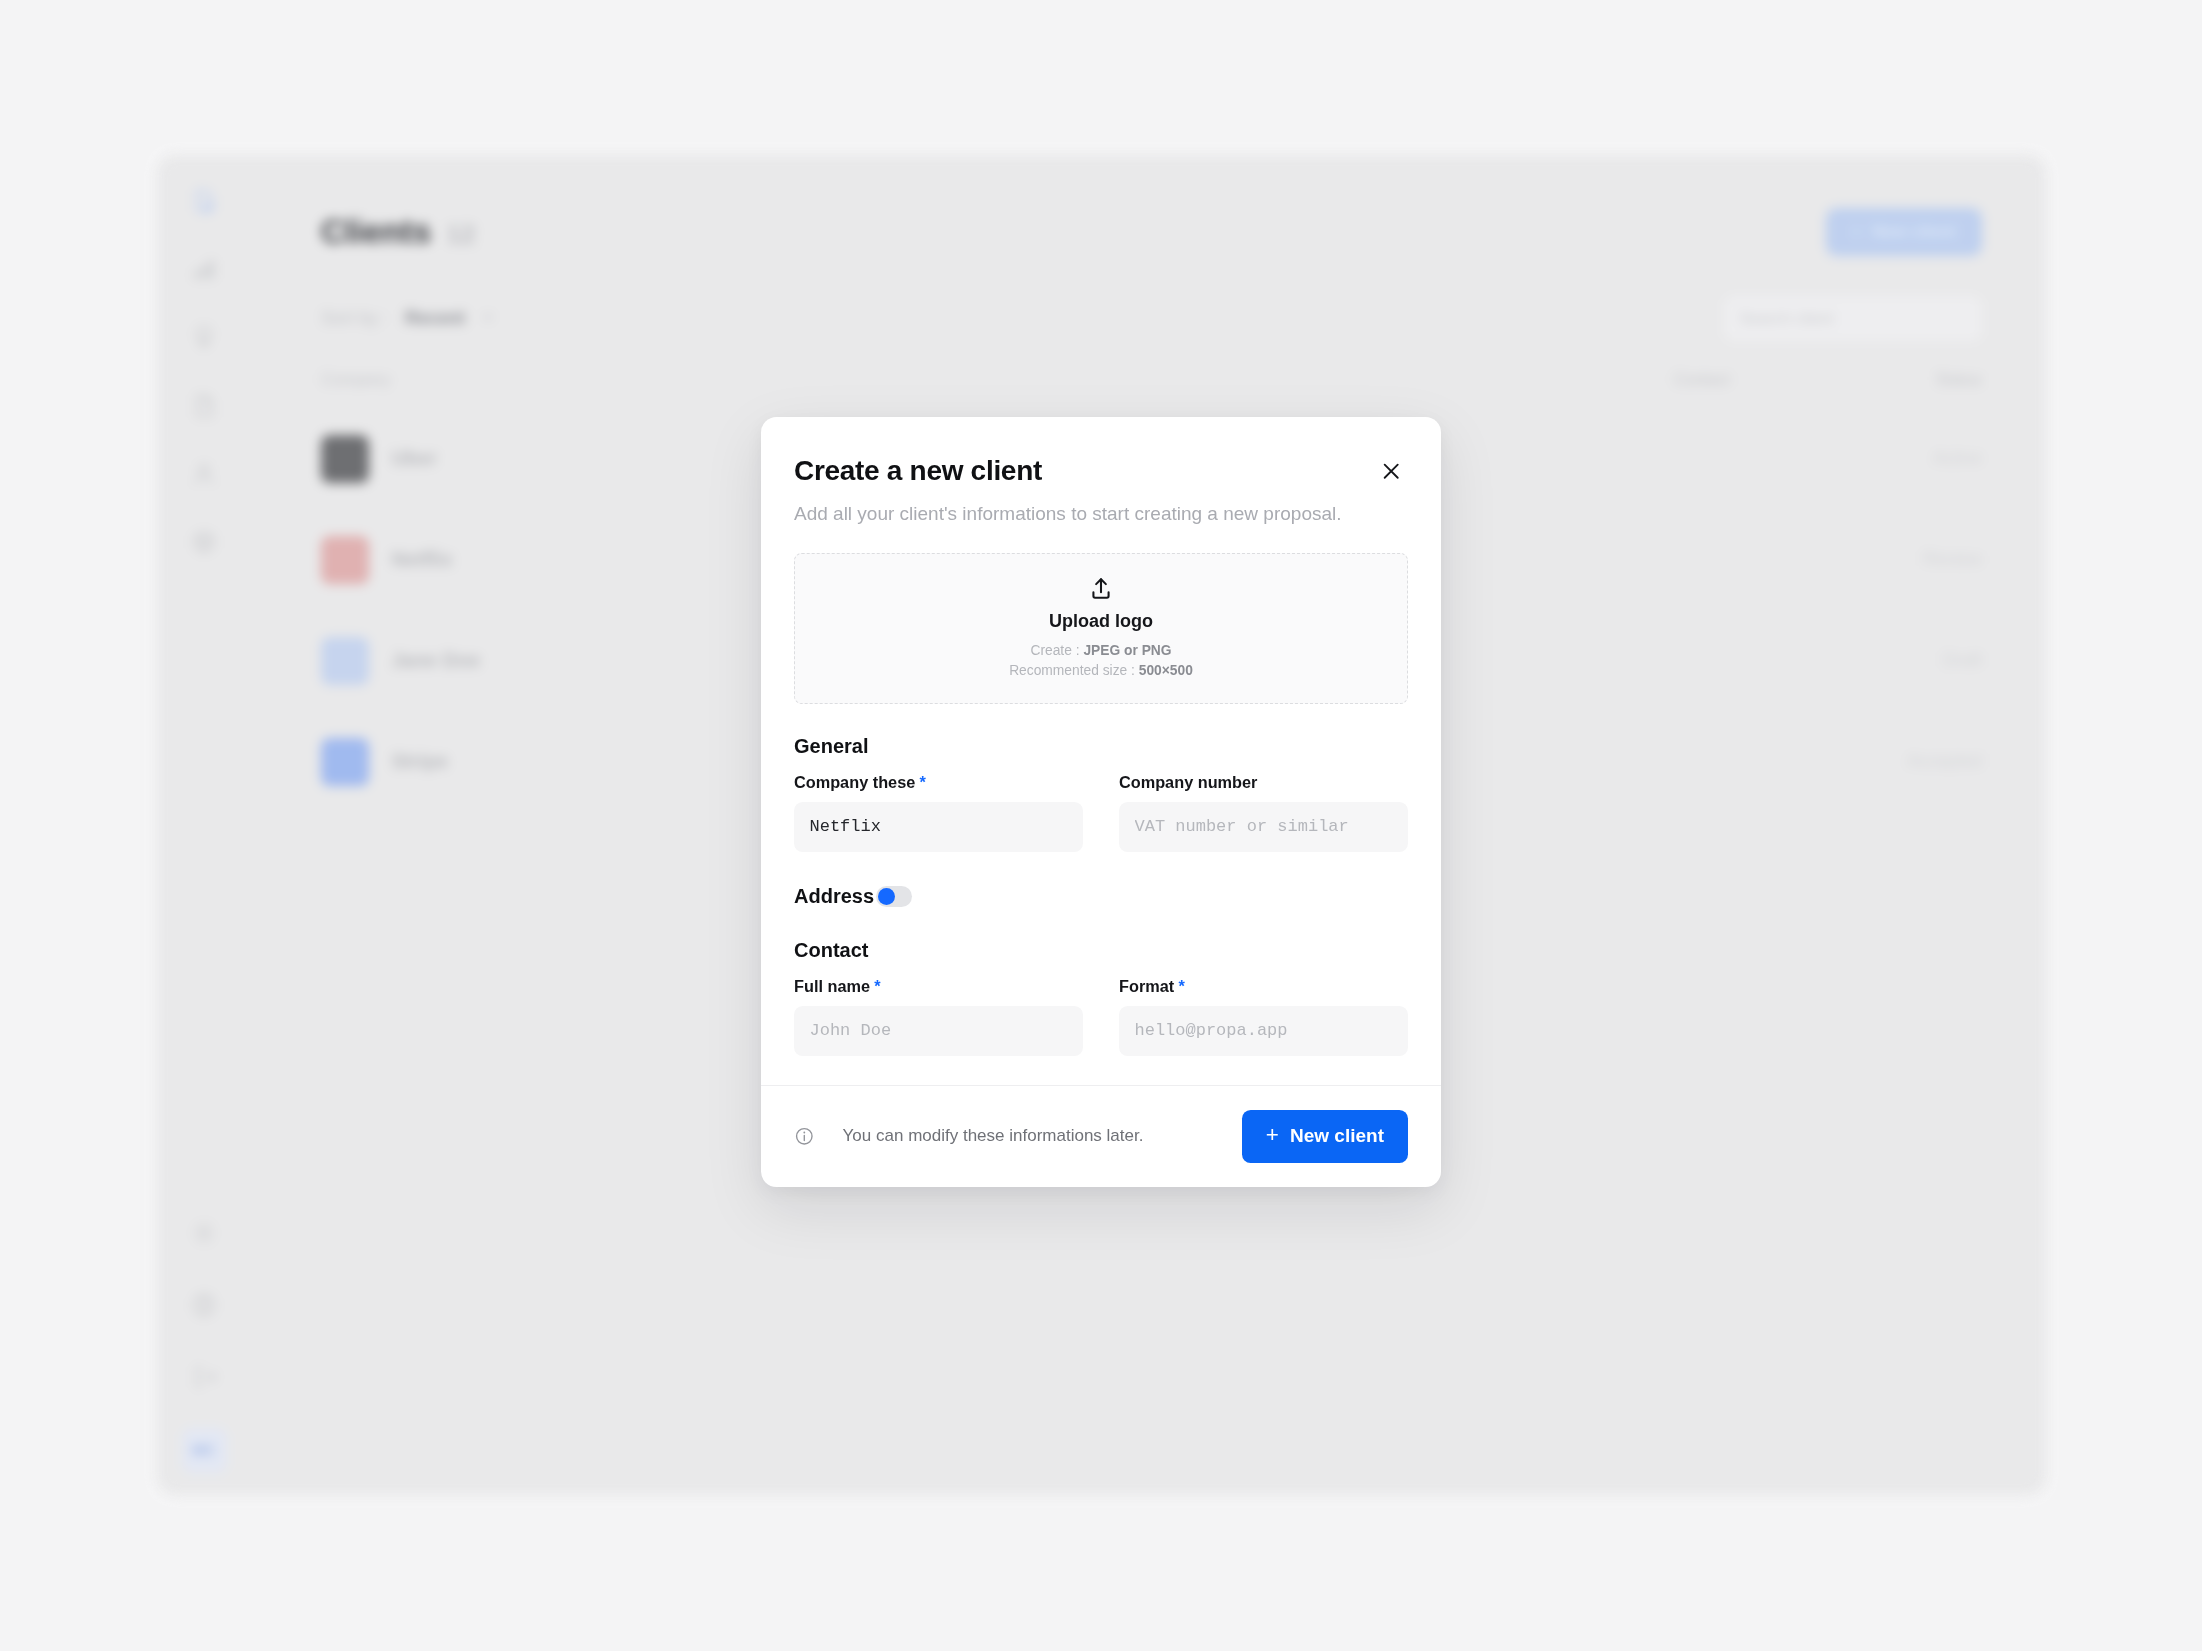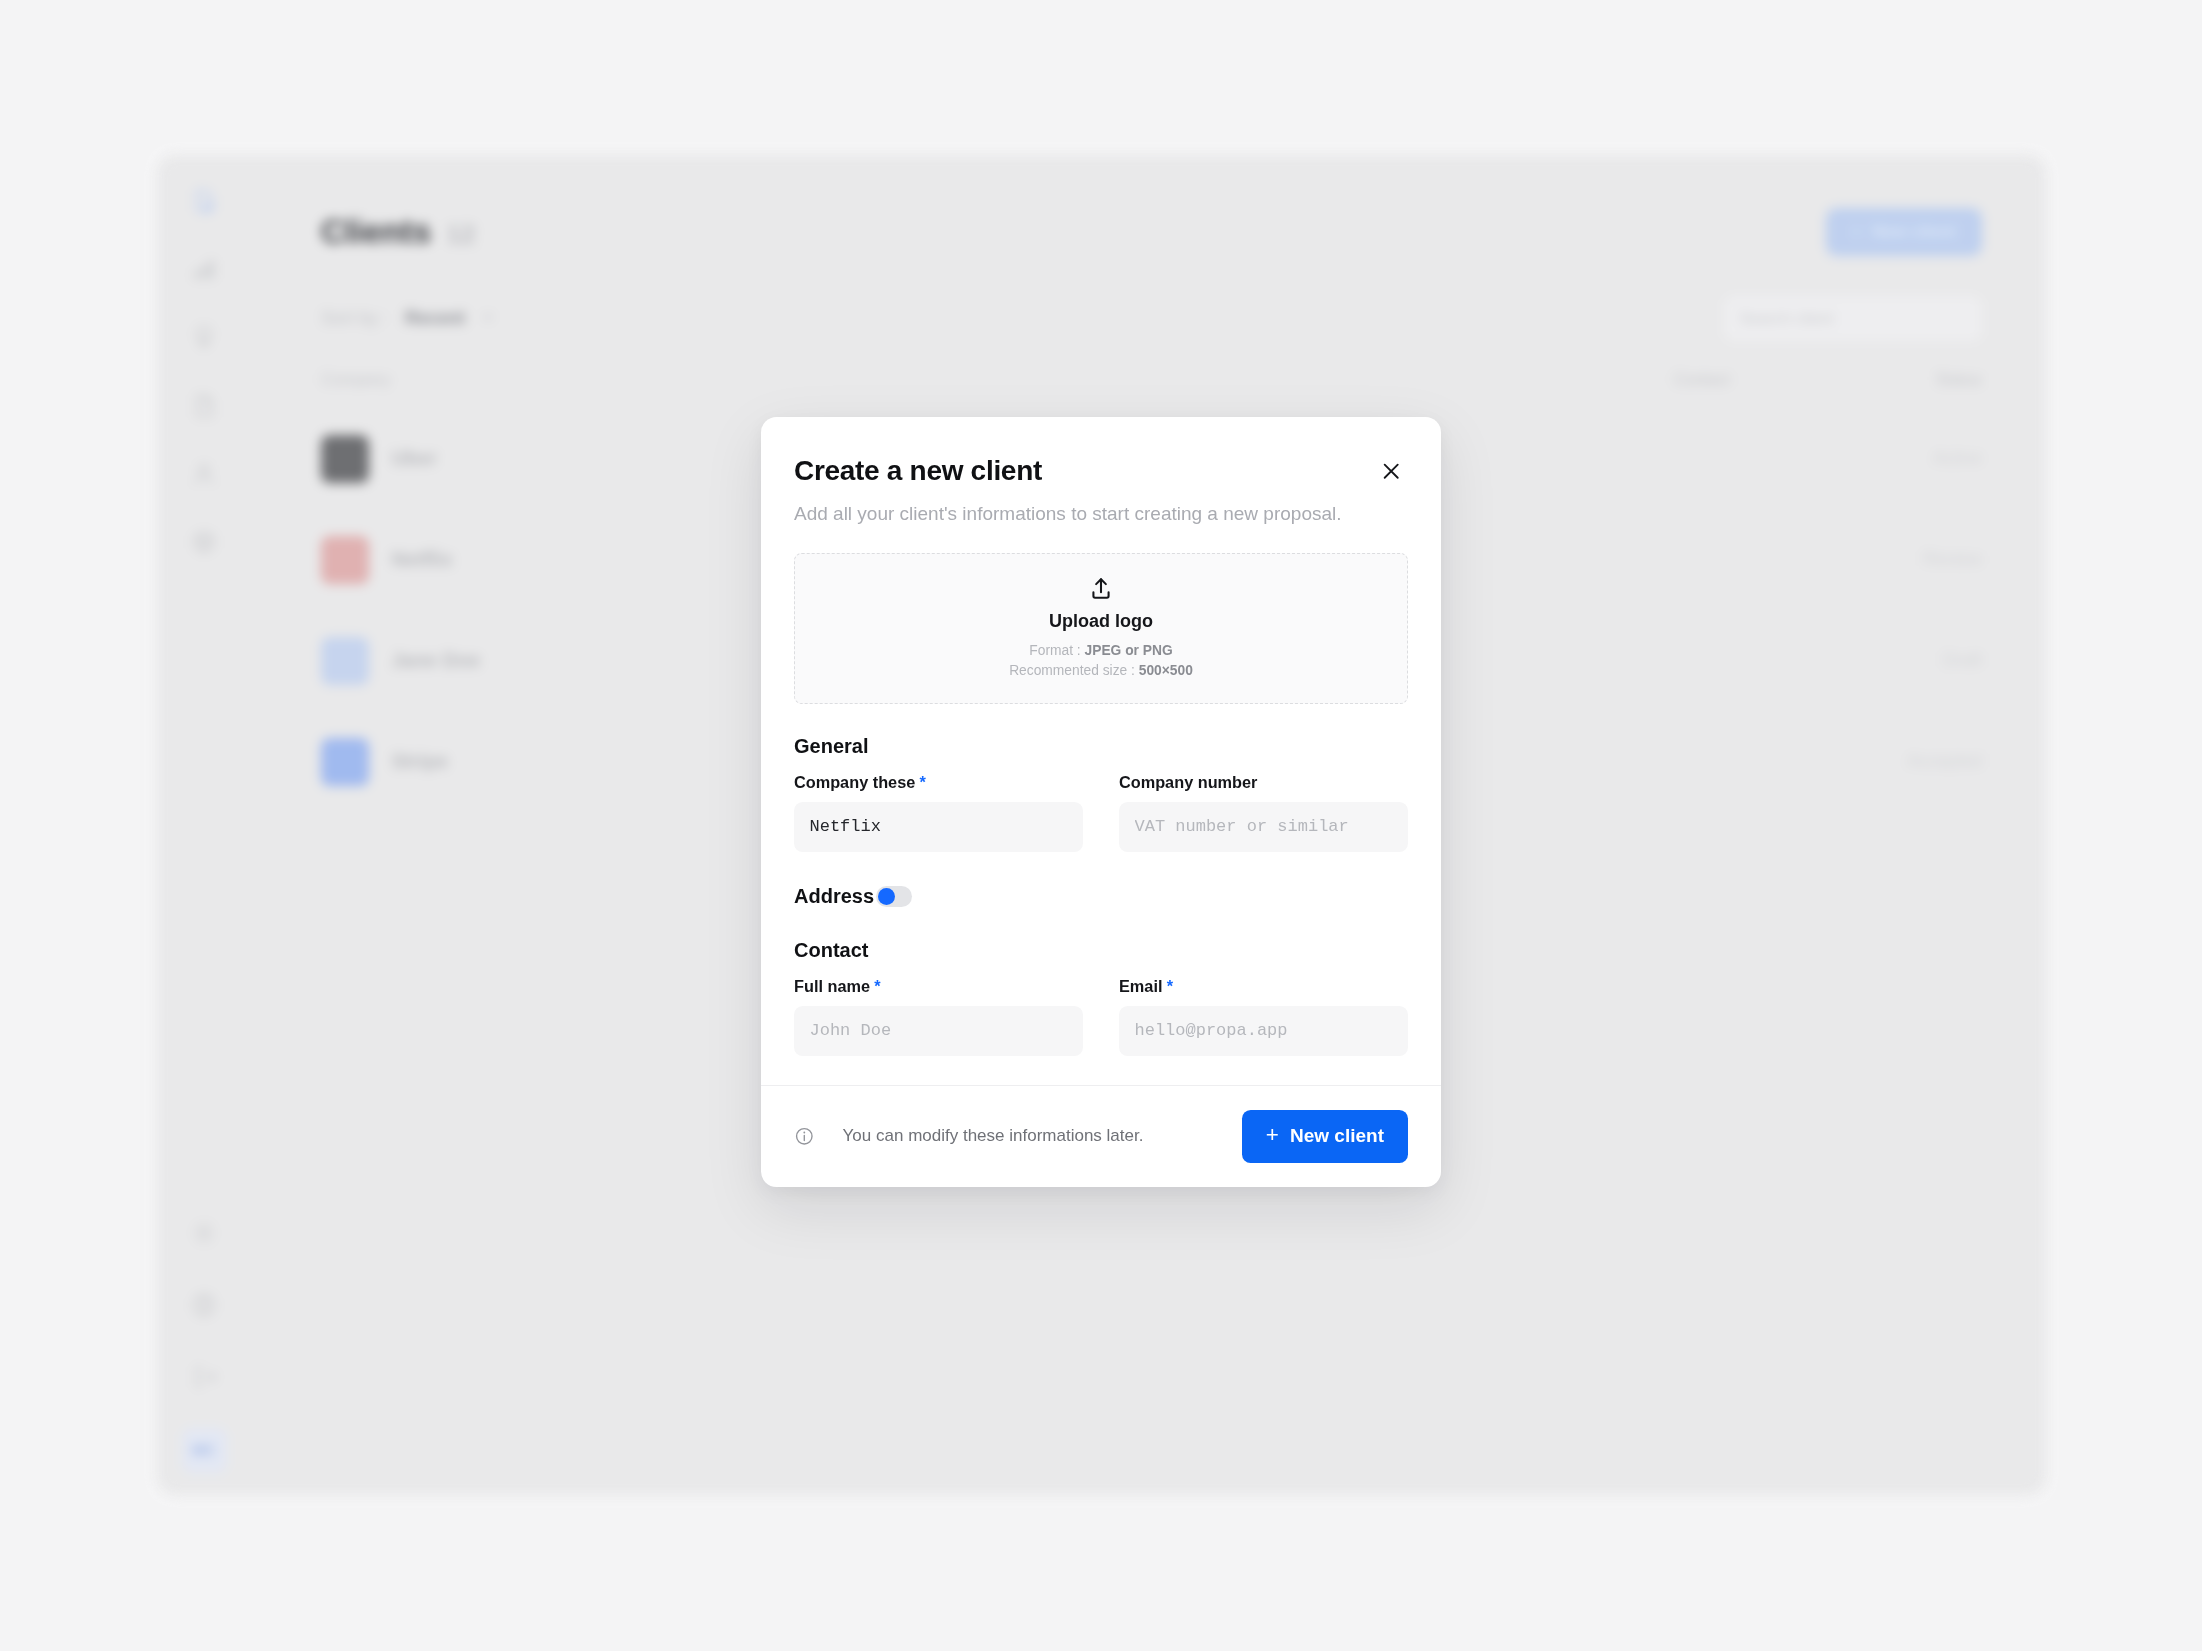--- a/index.html
+++ b/index.html
@@ -414,21 +414,21 @@
       <div class="dropzone">
         <span class="dz-icon">
           <svg viewBox="0 0 24 24" fill="none" stroke="currentColor" stroke-width="1.9" stroke-linecap="round" stroke-linejoin="round">
             <path d="M12 3v12"></path>
               <path d="M7.5 7.5L12 3l4.5 4.5"></path>
             <path d="M5 15v3.5a1.5 1.5 0 0 0 1.5 1.5h11a1.5 1.5 0 0 0 1.5-1.5V15"></path>
           </svg>
         </span>
         <div class="dz-title">Upload logo</div>
         <div class="dz-line">
-          <span>Format : </span><b>JPEG or PNG</b>
+          <span>Create : </span><b>JPEG or PNG</b>
         </div>
         <div class="dz-line">
           <span>Recommented size : </span><b>500×500</b>
         </div>
       </div>
 
       <div class="section-title">General</div>
 
       <div class="field-grid">
         <div>
@@ -458,21 +458,21 @@
       <div class="field-grid">
         <div>
           <div class="field-label">
             <span>Full name</span>
             <span class="req">*</span>
           </div>
           <input class="field-input" type="text" placeholder="John Doe" style="">
         </div>
         <div>
           <div class="field-label">
-            <span>Email</span>
+            <span>Format</span>
             <span class="req">*</span>
           </div>
           <input class="field-input" type="text" placeholder="hello@propa.app" style="">
         </div>
       </div>
     </div>
 
     <div class="modal-footer">
       <div class="footer-note">
         <span class="footer-note-icon">

